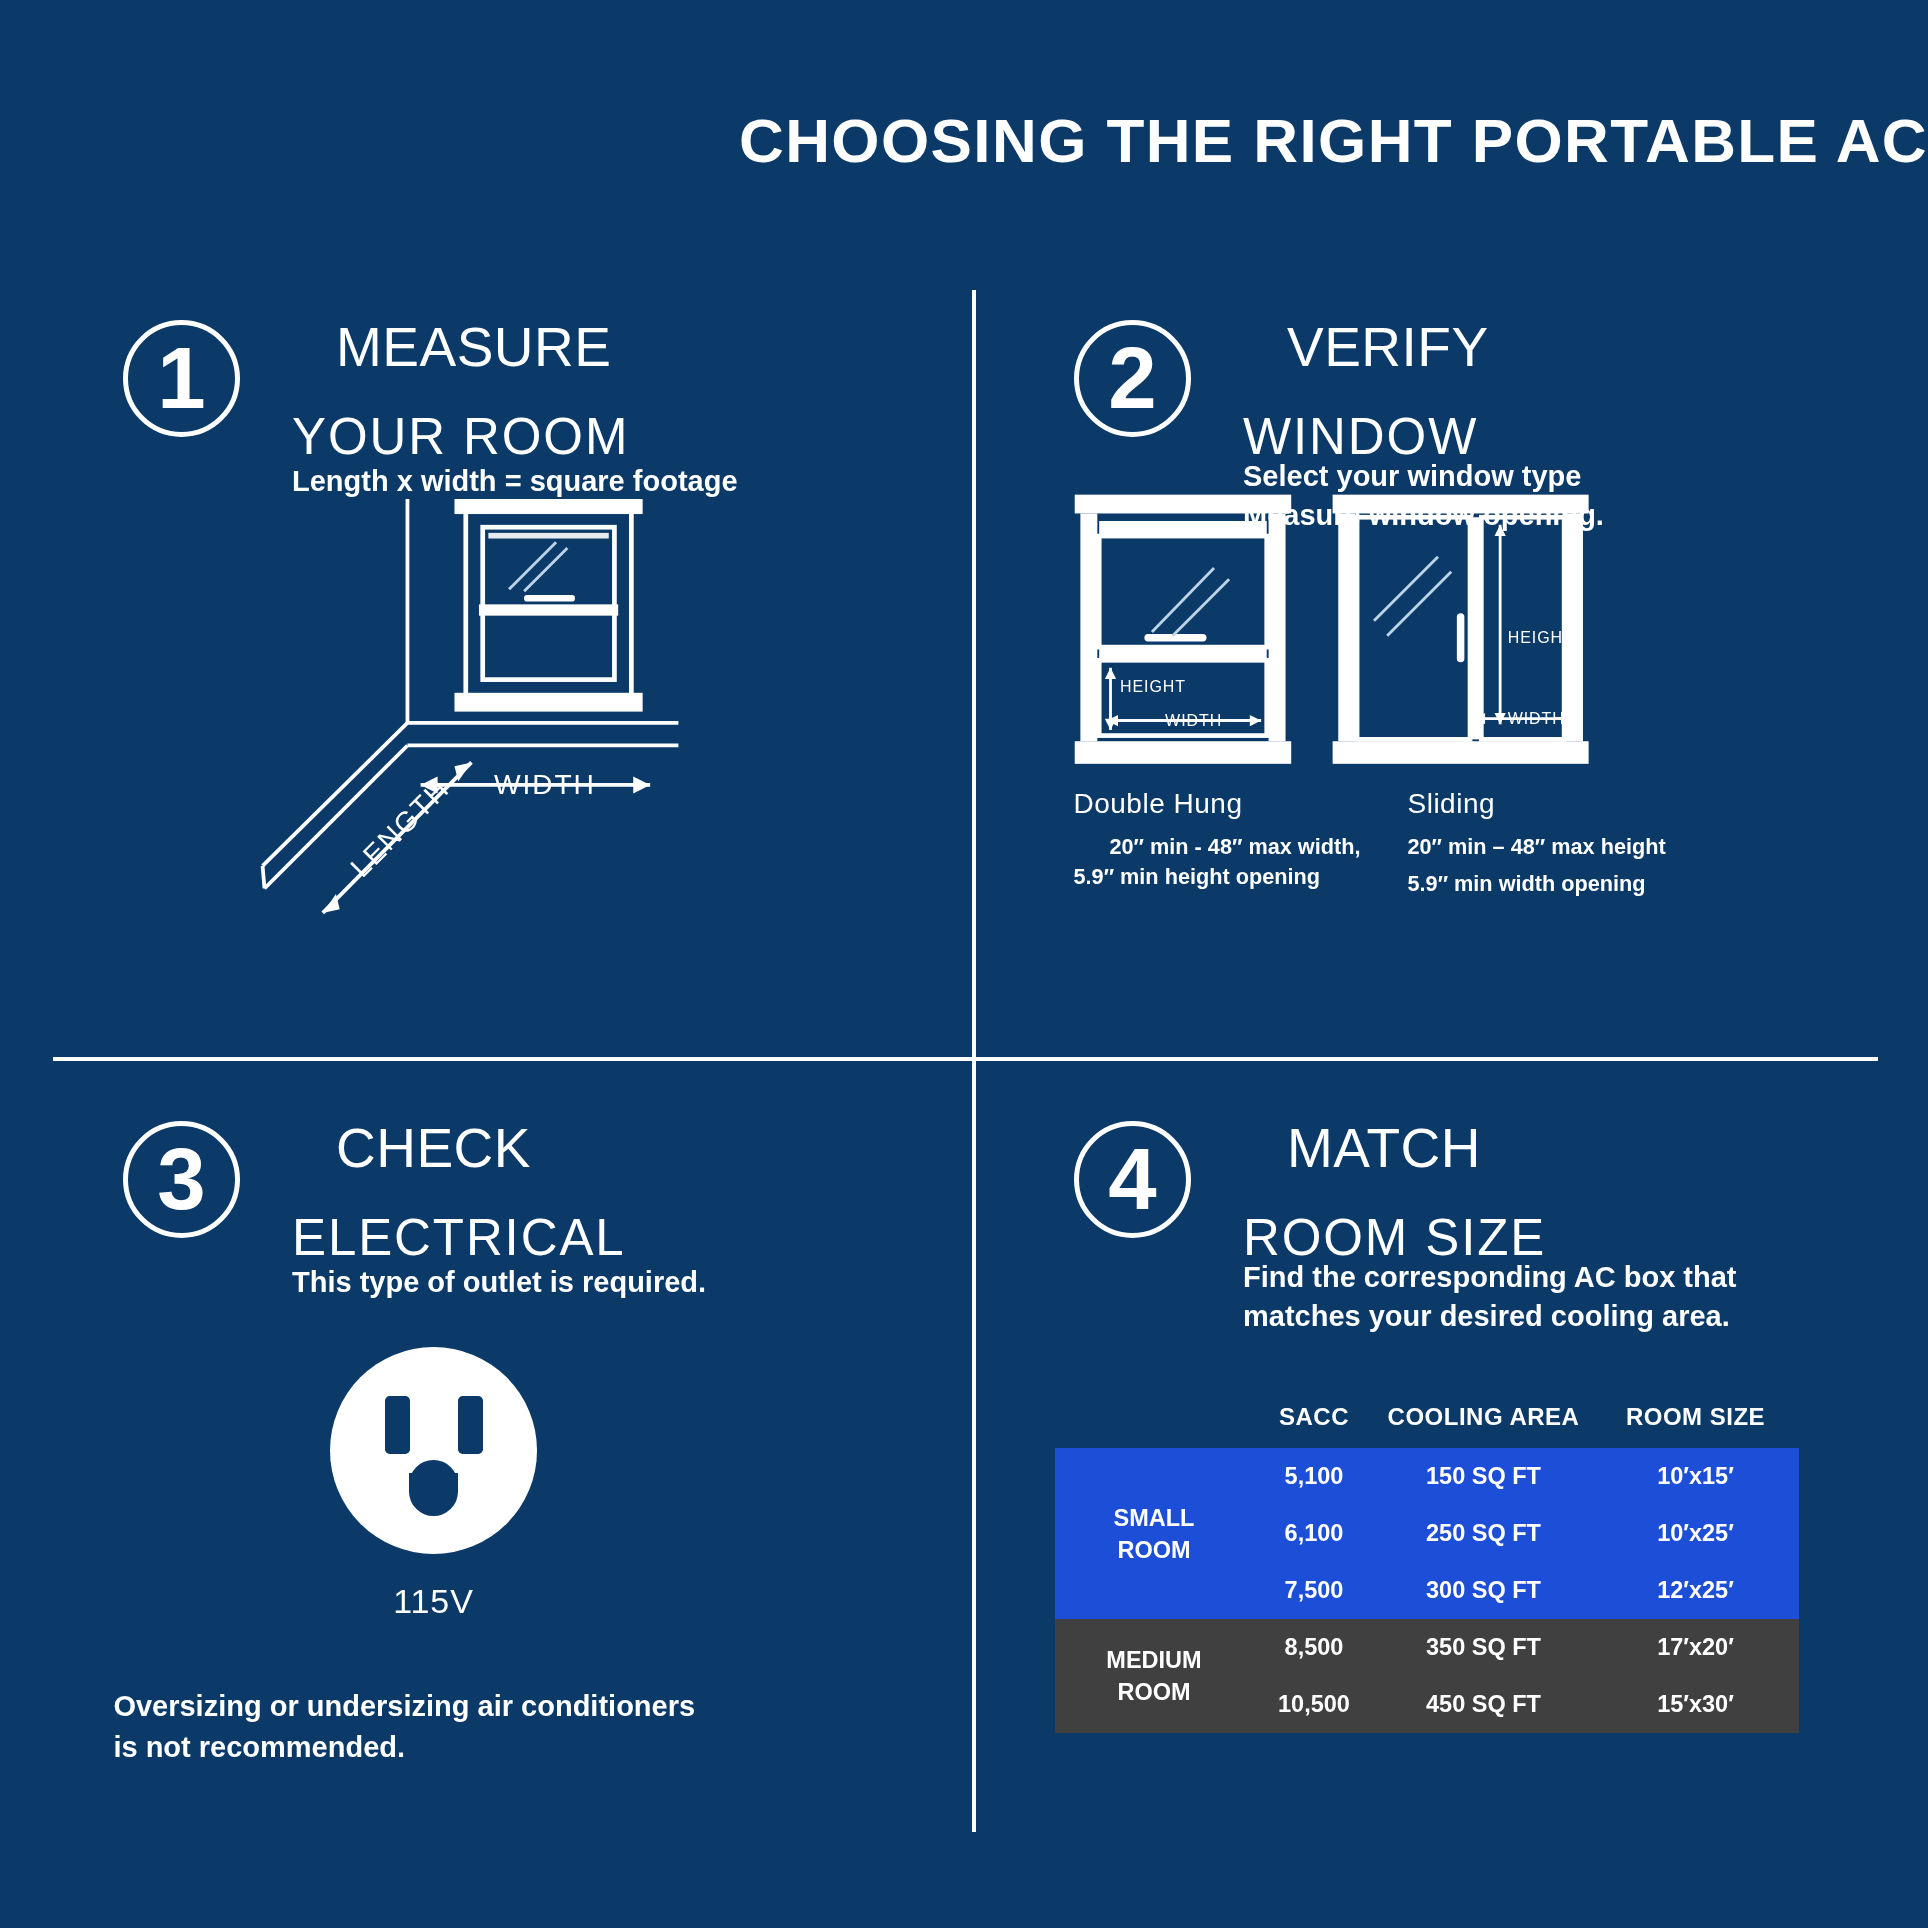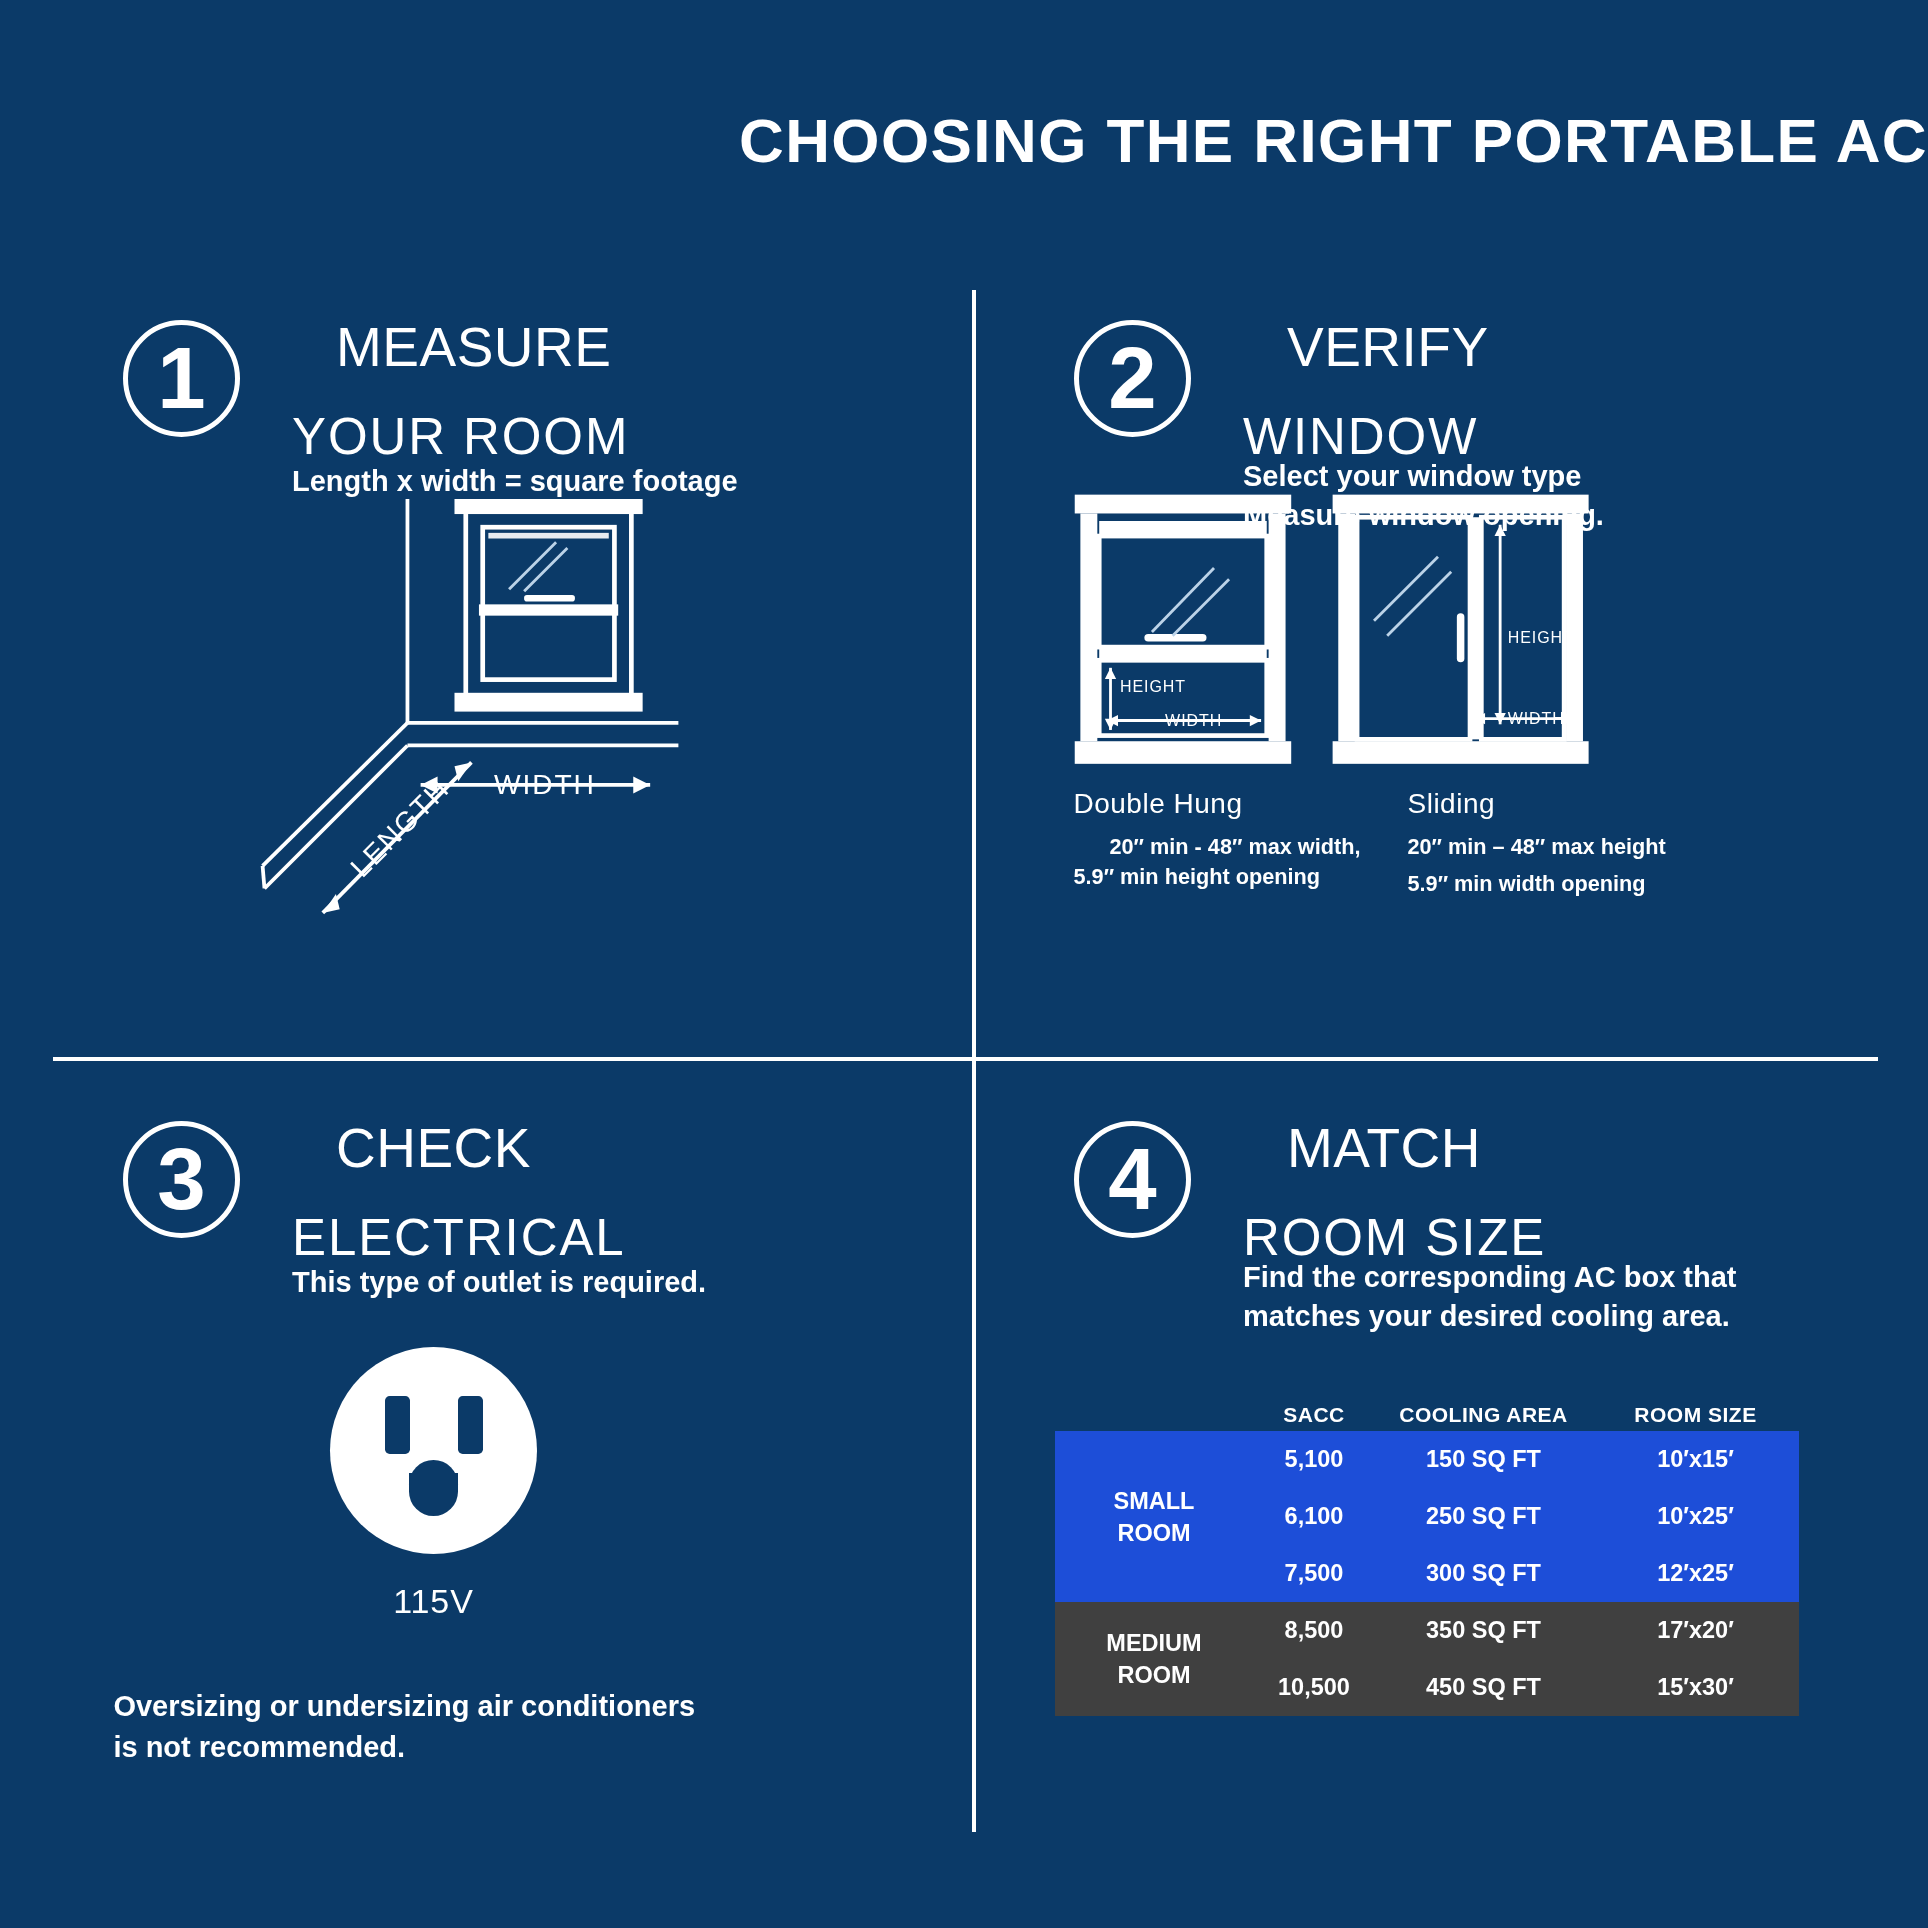--- a/index.html
+++ b/index.html
@@ -183,24 +183,24 @@
     left: 0;
     top: 282px;
     width: 744px;
   }
   table.sizes {
     border-collapse: collapse;
     width: 744px;
     table-layout: fixed;
   }
   table.sizes th {
-    font-size: 21px;
+    font-size: 24px;
     font-weight: bold;
     letter-spacing: 0.5px;
-    padding: 0 0 4px 0;
+    padding: 0 0 17px 0;
     text-align: center;
     background: transparent;
     color: #ffffff;
   }
   table.sizes td {
     font-size: 23.5px;
     font-weight: bold;
     text-align: center;
     height: 55px;
     color: #ffffff;

